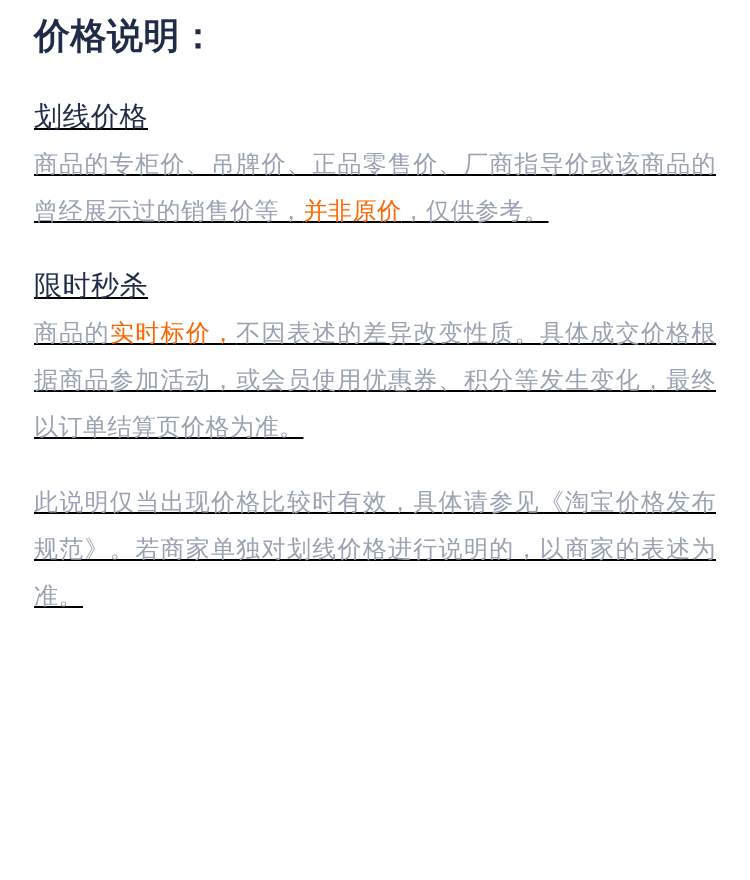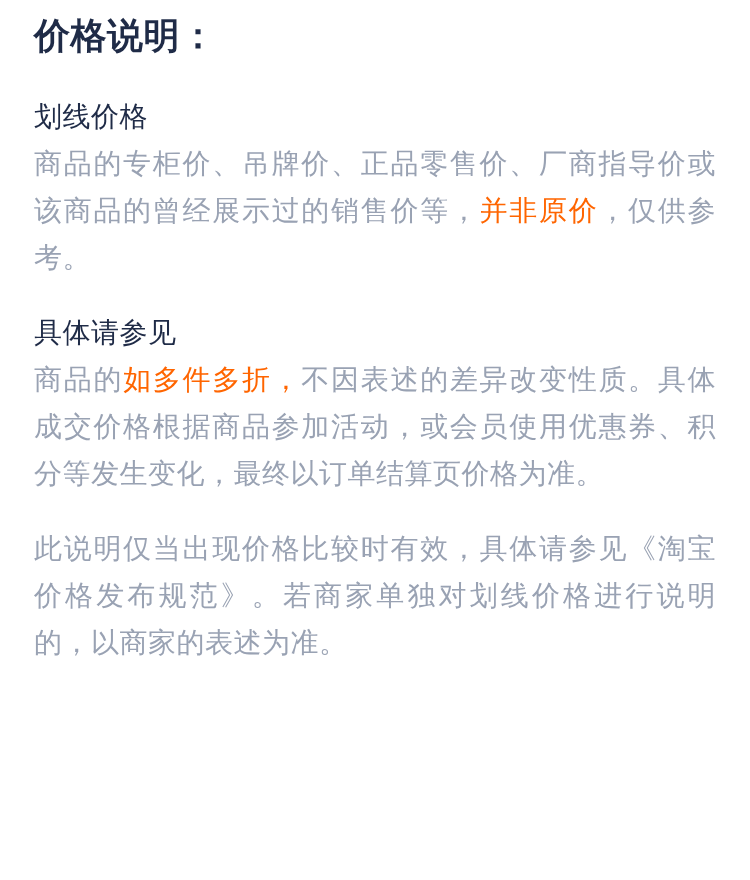--- a/index.html
+++ b/index.html
@@ -23,32 +23,33 @@
   .title {
     margin: 0 0 34px 0;
     font-size: 36px;
     font-weight: 700;
     line-height: 47px;
     color: var(--dark, #1f2b47);
     letter-spacing: 0.5px;
   }
   .block {
     margin: 0 0 28px 0;
+    text-decoration: underline;
   }
   .block-heading {
     margin: 0;
     font-size: 28px;
     font-weight: 400;
     line-height: 47px;
     color: var(--dark, #1f2b47);
     letter-spacing: 0.5px;
   }
   .block-paragraph {
     margin: 0;
-    font-size: 28px;
+    font-size: 24px;
     font-weight: 400;
     line-height: 47px;
     color: var(--body, #99a2b3);
     letter-spacing: 0.5px;
     text-align: justify;
     text-justify: inter-ideograph;
   }
   .hl {
     color: var(--hl, #ff6500);
   }
@@ -57,20 +58,20 @@
 <body>
 
 <div class="page">
   <h1 class="title">价格说明：</h1>
   <div id="sections">
       <section class="block">
         <h2 class="block-heading">划线价格</h2>
         <p class="block-paragraph"><span class="">商品的专柜价、吊牌价、正品零售价、厂商指导价或该商品的曾经展示过的销售价等，</span><span class="hl">并非原价</span><span class="">，仅供参考。</span></p>
       </section>
       <section class="block">
-        <h2 class="block-heading">具体请参见</h2>
-        <p class="block-paragraph"><span class="">商品的</span><span class="hl">如多件多折，</span><span class="">不因表述的差异改变性质。具体成交价格根据商品参加活动，或会员使用优惠券、积分等发生变化，最终以订单结算页价格为准。</span></p>
+        <h2 class="block-heading">限时秒杀</h2>
+        <p class="block-paragraph"><span class="">商品的</span><span class="hl">实时标价，</span><span class="">不因表述的差异改变性质。具体成交价格根据商品参加活动，或会员使用优惠券、积分等发生变化，最终以订单结算页价格为准。</span></p>
       </section>
       <section class="block">
         <p class="block-paragraph"><span class="">此说明仅当出现价格比较时有效，具体请参见《淘宝价格发布规范》。若商家单独对划线价格进行说明的，以商家的表述为准。</span></p>
       </section>
     </div>
 </div>
 
 </body></html>

